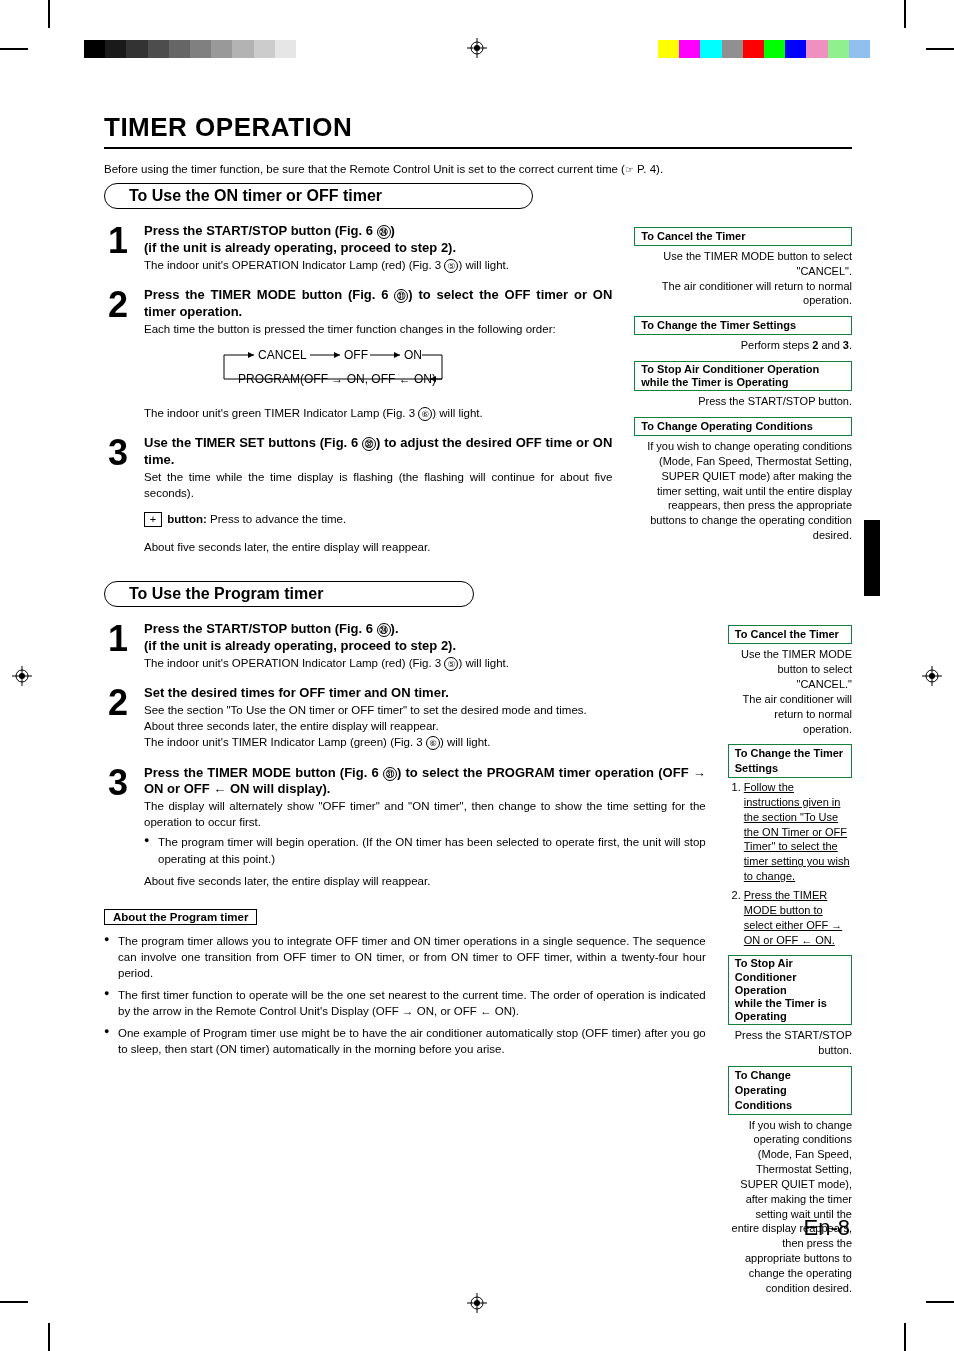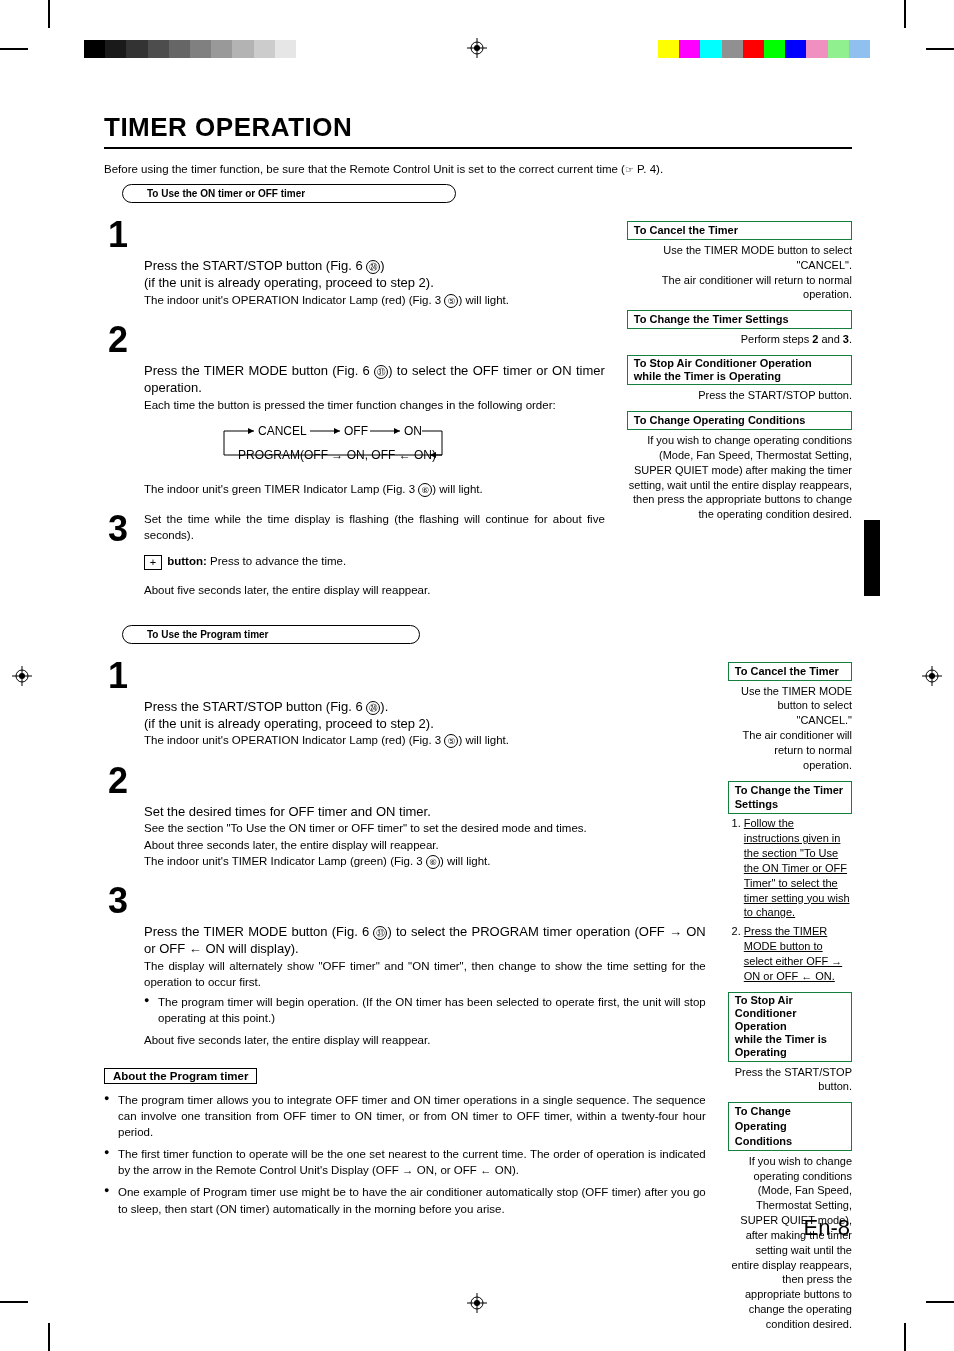--- a/index.html
+++ b/index.html
@@ -74,24 +74,23 @@
   .intro {
     font-size: 11.5px;
     margin-bottom: 8px;
   }
   .pointer { font-size: 10px; }
   .section-heading {
     display: inline-block;
     border: 1px solid #000;
     border-radius: 13px;
     padding: 3px 150px 3px 24px;
-    font-size: 10px;
+    font-size: 16px;
     font-weight: bold;
     margin-bottom: 14px;
-    margin-left: 18px;
   }
   .columns {
     display: flex;
     gap: 22px;
     align-items: flex-start;
   }
   .col-main { flex: 1 1 auto; }
   .col-side { width: 248px; font-size: 11px; line-height: 1.35; }
   .step {
     display: flex;
@@ -99,21 +98,21 @@
     margin-bottom: 14px;
   }
   .step .num {
     font-size: 36px;
     font-weight: bold;
     line-height: 1;
     width: 28px;
     text-align: center;
   }
   .step .body { flex: 1; font-size: 11.5px; line-height: 1.4; }
-  .step .body .lead { font-weight: normal; font-size: 13px; line-height: 1.3; margin-top: 41px; }
+  .step .body .lead { font-weight: bold; font-size: 13px; line-height: 1.3; }
   .flowbox {
     margin: 8px 0 8px 40px;
   }
   .btnbox {
     display: inline-block;
     border: 1px solid #000;
     width: 16px; height: 13px;
     text-align: center;
     font-size: 11px;
     line-height: 13px;
@@ -284,20 +283,23 @@
             </div>
             <div>
               <span>The indoor unit's green TIMER Indicator Lamp (Fig. 3 </span><span class="circ">⑥</span><span>) will light.</span>
             </div>
           </div>
         </div>
 
         <div class="step">
           <div class="num">3</div>
           <div class="body">
+            <div class="lead" style="text-align:justify">
+              <span>Use the TIMER SET buttons (Fig. 6 </span><span class="circ">㉜</span><span>) to adjust the desired OFF time or ON time.</span>
+            </div>
             <div style="text-align:justify">Set the time while the time display is flashing (the flashing will continue for about five seconds).</div>
             <div style="margin-top:10px">
               <span class="btnbox">+</span><strong> button:</strong><span>  Press to advance the time.</span>
             </div>
             <div style="margin-top:12px">About five seconds later, the entire display will reappear.</div>
           </div>
         </div>
       </div>
 
       <div class="col-side">

